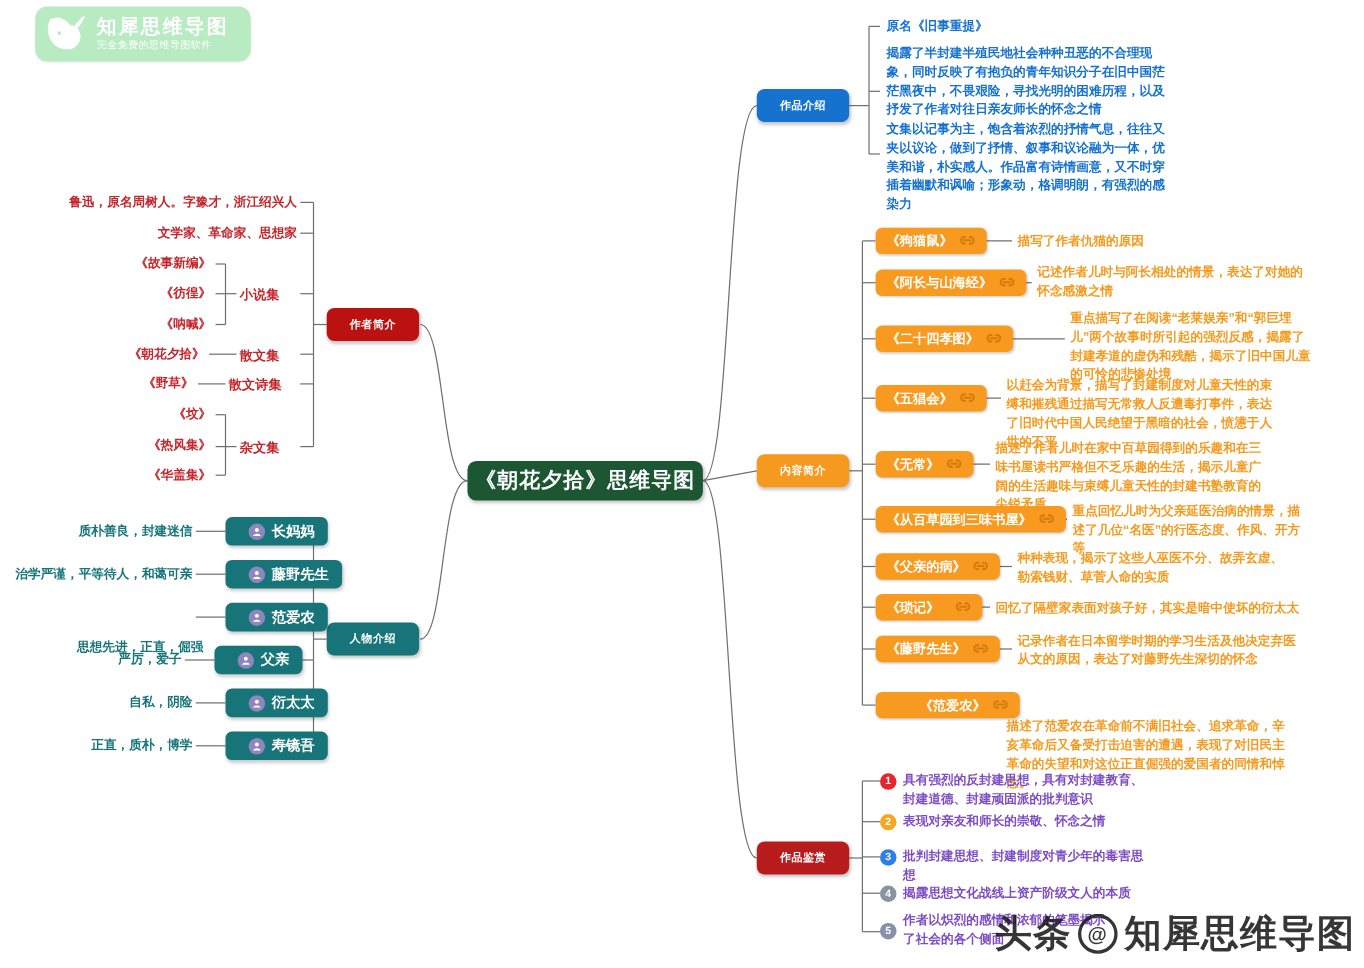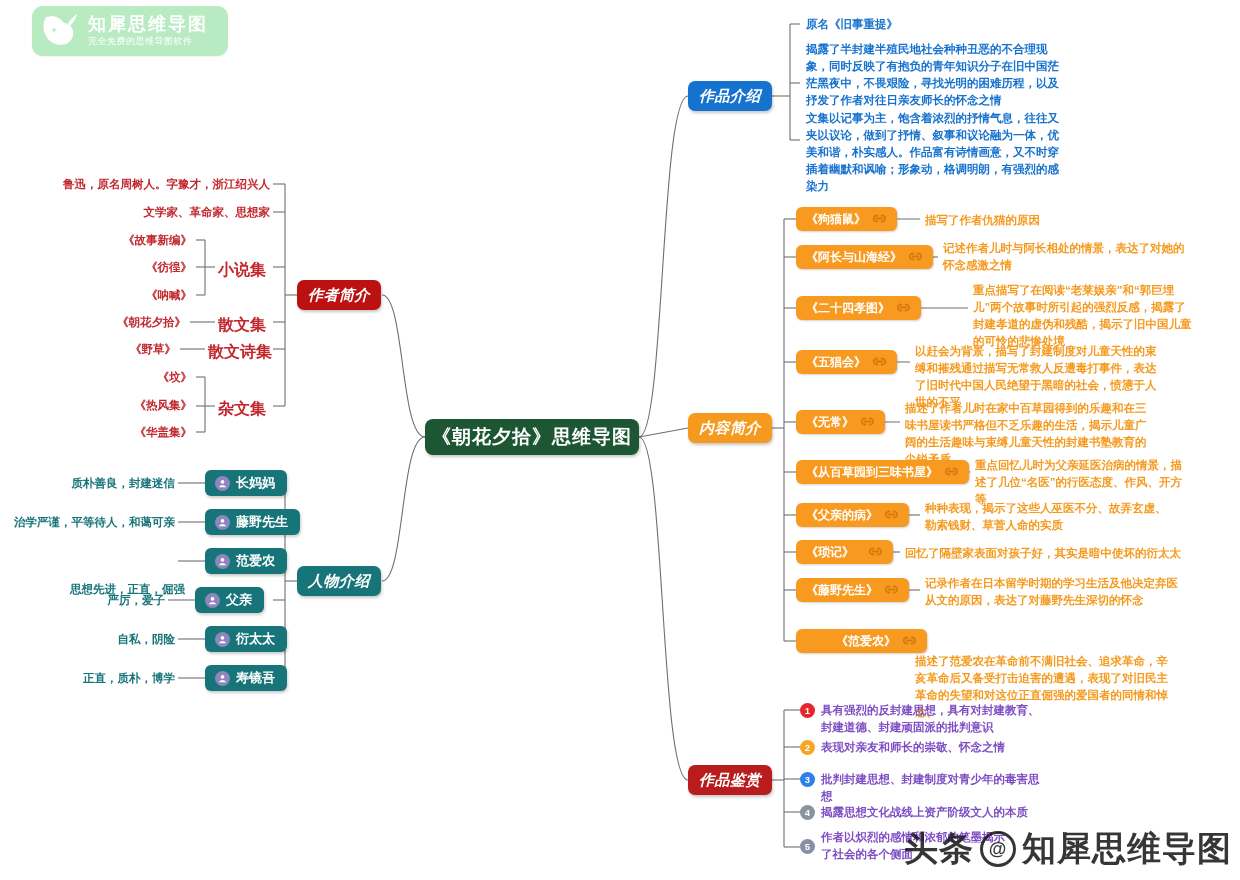--- a/index.html
+++ b/index.html
@@ -23,21 +23,21 @@
   .logo .l2{color:#ffffff;font-size:9px;letter-spacing:.5px;margin-top:3px;}
 
   
   .node{
     position:absolute;border-radius:7px;color:#fff;font-weight:bold;
     display:flex;align-items:center;justify-content:center;
     box-shadow:1px 2px 3px rgba(0,0,0,.22);white-space:nowrap;
   }
   .center-node{background:#1d5632;font-size:19px;letter-spacing:1px;
     left:425px;top:419px;width:214px;height:36px;border-radius:8px;}
-  .branch{font-size:15px;width:84px;height:30px;letter-spacing:.5px;font-style:italic;}
+  .branch{font-size:10px;width:84px;height:30px;letter-spacing:.5px;}
   .b-blue{background:#1672cf;}
   .b-orange{background:#f59a1e;}
   .b-purple{background:#b91c1c;}
   .b-red{background:#bb1111;}
   .b-teal{background:#17757a;}
 
   
   .leaf{position:absolute;font-size:11.5px;line-height:17px;font-weight:bold;}
   .leaf.r{text-align:right;}
   .t-blue{color:#1672cf;}
@@ -50,35 +50,35 @@
     position:absolute;background:#f79a1f;color:#fff;border-radius:6px;
     height:24px;display:flex;align-items:center;gap:6px;padding:0 10px;
     font-size:12px;font-weight:bold;white-space:nowrap;
     box-shadow:1px 1px 2px rgba(0,0,0,.18);
   }
   .pill .chain{opacity:.75;display:inline-block;}
 
   
   .ppill{
     position:absolute;background:#17757a;color:#fff;border-radius:6px;
-    height:26px;display:flex;align-items:center;gap:6px;padding:0 12px 0 10px;
+    height:26px;display:flex;align-items:center;gap:6px;padding:0 12px 0 21px;
     font-size:13px;font-weight:bold;white-space:nowrap;
     box-shadow:1px 2px 3px rgba(0,0,0,.2);
   }
   .avatar{width:15px;height:15px;border-radius:50%;background:#8f86bd;
     display:inline-flex;align-items:center;justify-content:center;flex:0 0 auto;}
 
   
   .numrow{position:absolute;display:flex;align-items:flex-start;gap:6px;}
   .num{width:15px;height:15px;border-radius:50%;color:#fff;font-size:9.5px;
     font-weight:bold;display:flex;align-items:center;justify-content:center;flex:0 0 auto;margin-top:1px;}
   .numtxt{font-size:11.5px;line-height:17px;font-weight:bold;color:#7d4dc4;}
 
   
-  .midlabel{position:absolute;font-size:16px;font-weight:bold;color:#c2272d;white-space:nowrap;}
+  .midlabel{position:absolute;font-size:12px;font-weight:bold;color:#c2272d;white-space:nowrap;}
 
   
   .wm{position:absolute;right:8px;bottom:8px;display:flex;align-items:center;
       gap:6px;font-size:34px;font-weight:bold;color:#1b1b1b;opacity:.88;letter-spacing:1px;}
   .wm .at{width:30px;height:30px;border:3px solid #1b1b1b;border-radius:50%;
       display:flex;align-items:center;justify-content:center;font-size:18px;}
 </style>
 </head>
 <body>
 

